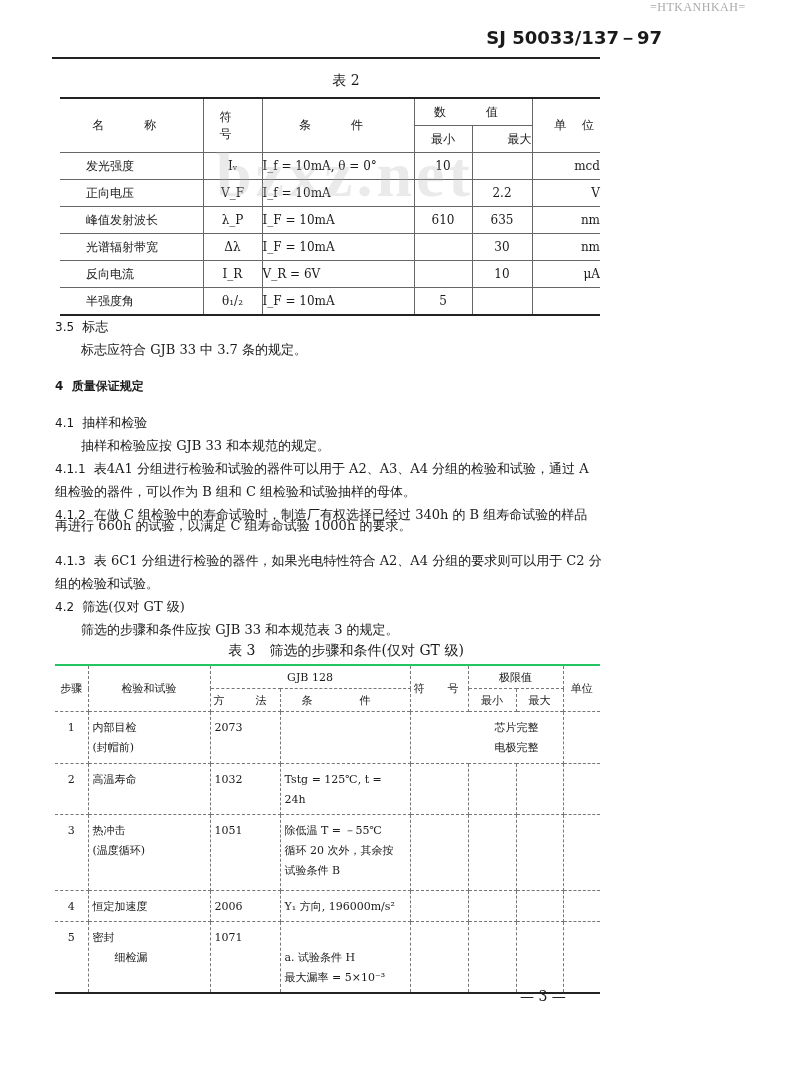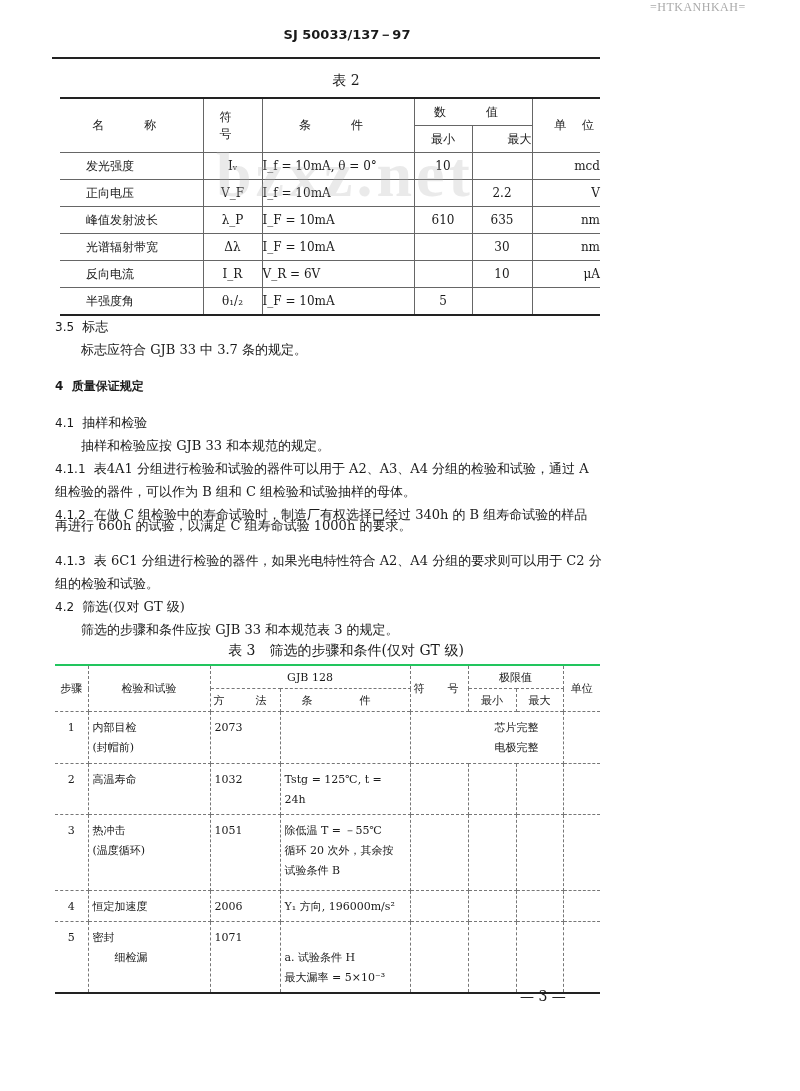--- a/index.html
+++ b/index.html
@@ -1,20 +1,20 @@
 <!DOCTYPE html>
 <html><head>
 <meta charset="utf-8">
 <style>
   html, body { margin: 0; padding: 0; background: #fff; }
   body { width: 800px; height: 1091px; position: relative; overflow: hidden;
          font-family: "DejaVu Serif", "Liberation Serif", serif; color: #1a1a1a; font-size: 13px; }
   .abs { position: absolute; }
   .watermark-top { left: 650px; top: 0px; font-size: 12px; color: #aaa; letter-spacing: 0.5px; font-family: "Liberation Serif", serif; }
-  .doc-code { left: 17px; width: 660px; top: 26px; text-align: center; font-family: "DejaVu Sans", sans-serif; font-weight: bold; font-size: 13px; }
+  .doc-code { left: 2px; width: 660px; top: 26px; text-align: right; font-family: "DejaVu Sans", sans-serif; font-weight: bold; font-size: 18px; }
   .hr-top { left: 52px; top: 57px; width: 548px; height: 2px; background: #222; }
   .table-caption { font-size: 14px; text-align: center; margin-left: 16px; }
   table { border-collapse: collapse; position: absolute; }
   td, th { font-weight: normal; padding: 0; }
   
   #t2 { left: 60px; top: 97px; width: 540px; border-top: 2px solid #222; border-bottom: 2px solid #222; font-size: 12px; }
   #t2 td, #t2 th { border: 1px solid #666; height: 26px; }
   #t2 tr td:first-child, #t2 tr th:first-child { border-left: none; }
   #t2 tr td:last-child, #t2 tr th:last-child { border-right: none; text-align: right; }
   #t2 .name { padding-left: 26px; text-align: left; }

